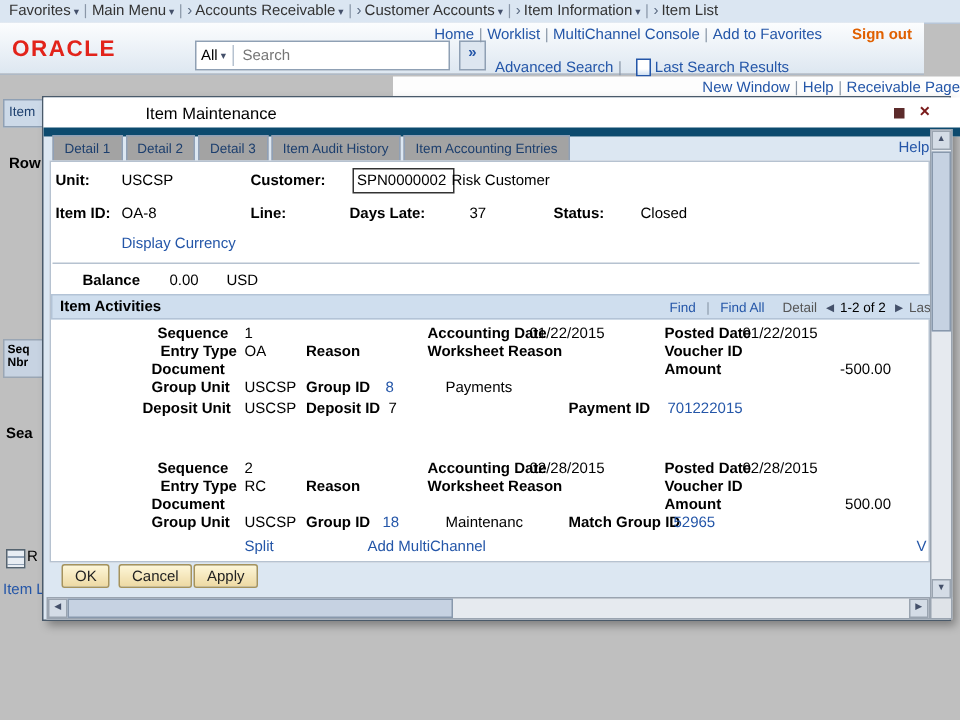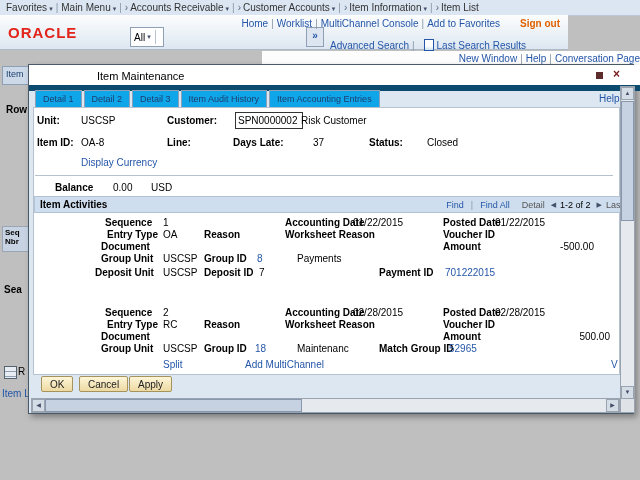--- a/index.html
+++ b/index.html
@@ -7,21 +7,21 @@
   .abs{position:absolute}
   .b{font-weight:bold}
   .lk{color:#2456a8;cursor:pointer;text-decoration:none}
   .sep{color:#8a97a8;margin:0 3px}
   .arw{font-size:7px;color:#44506a;margin-left:2px}
   .chv{color:#5a6a80;margin-right:2px}
 
   
   #breadcrumb-bar{left:0;top:0;width:640px;height:15px;background:#dbe6f2;border-bottom:1px solid #b8c6d8;
     display:flex;align-items:center;padding-left:6px;color:#333;white-space:nowrap}
-  #header-bar{left:0;top:15px;width:568px;height:34px;background:linear-gradient(#fcfdfe,#dde7f1);
+  #header-bar{left:0;top:15px;width:616px;height:34px;background:linear-gradient(#fcfdfe,#dde7f1);
     border-bottom:1px solid #aeb9c6}
   #oracle-logo{left:8px;top:9px;font-size:15px;font-weight:bold;color:#e2231a;letter-spacing:1px}
   #search-box{left:130px;top:12px;height:18px;background:#fff;border:1px solid #8fa0b4;display:flex;align-items:center;padding:0 3px}
   #search-box input{border:0;outline:0;width:132px;font-size:10px;font-family:inherit;color:#444}
   #go-btn{left:306px;top:12px;width:16px;height:18px;background:#dde6f0;border:1px solid #8fa0b4;
     color:#2456a8;font-weight:bold;text-align:center;line-height:16px}
   #header-links{right:8px;top:3px;display:flex;align-items:center;white-space:nowrap}
   #advanced-row{left:330px;top:24px;display:flex;align-items:center;white-space:nowrap}
   #doc-icon{width:8px;height:10px;border:1px solid #2456a8;background:linear-gradient(#fff 60%,#cfe0f2);margin:0 3px 0 6px}
   #links-strip{left:262px;top:51px;width:378px;height:15px;background:#fdfdfd;display:flex;
@@ -37,21 +37,21 @@
     repeating-linear-gradient(#e8edf3 0 4px,#8fa0b4 4px 5px),#e8edf3}
   
   
   #modal{left:28px;top:64px;width:604px;height:348px;background:#dce7f2;border:1px solid #4a5a6a;
     box-shadow:3px 3px 6px rgba(0,0,0,.35);z-index:10}
   #modal-titlebar{left:0;top:0;width:626px;height:20px;background:#fff;border-bottom:6px solid #0c4a6e}
   #modal-title{left:68px;top:5px;font-size:11px}
   #modal-close{left:584px;top:2px;font-size:12px;font-weight:bold;color:#7a1a1a;cursor:pointer}
   #popup-square{left:567px;top:7px;width:7px;height:7px;background:#5c2b2b}
   #tabs{left:6px;top:25px;display:flex;gap:2px}
-  .tab{font-size:9px;padding:3px 7px;background:#0ea5e9;border:1px solid #8fa0b6;color:#1d3f6e;cursor:pointer;white-space:nowrap}
+  .tab{font-size:9px;padding:3px 7px;background:#a3a3a3;border:1px solid #8fa0b6;color:#1d3f6e;cursor:pointer;white-space:nowrap}
   .tab.active{background:#fff;color:#000;font-weight:bold;border-bottom-color:#fff}
   #white-panel{left:4px;top:42px;width:585px;height:266px;background:#fff;border:1px solid #b6c2d0}
   #field-divider{left:6px;top:110px;width:578px;height:1px;background:#b6c2d0}
   #customer-input{left:206px;top:47px;width:62px;height:15px;border:1px solid #333;font-size:10px;
     font-family:inherit;padding:0 2px;background:#fff}
   #activities-bar{left:5px;top:131px;width:583px;height:15px;background:#cfdeee;border:1px solid #b3c3d6;
     display:flex;align-items:center;justify-content:space-between;padding:0 5px}
   #activities-bar .right{display:flex;align-items:center;gap:4px;font-size:9px}
   .pagnav{color:#555}
   .ps-btn{position:absolute;background:linear-gradient(#fdf6d8,#edd9a3);border:1px solid #a6935c;
@@ -84,20 +84,21 @@
   <span><span class="chv">›</span><span>Item List</span></span>
 </div>
 
 <div class="abs" id="header-bar">
   <div class="abs" id="oracle-logo">ORACLE</div>
 
   <div class="abs" id="search-box">
     <span>All</span>
     <span class="arw">▾</span>
     <span style="width:1px;height:14px;background:#b6c2d0;margin:0 4px"></span>
+    <input placeholder="Search" style="">
   </div>
   <div class="abs" id="go-btn">»</div>
 
   <div class="abs" id="header-links">
     <span class="lk">Home</span>
     <span class="sep">|</span>
     <span class="lk">Worklist</span>
     <span class="sep">|</span>
     <span class="lk">MultiChannel Console</span>
     <span class="sep">|</span>
@@ -111,21 +112,21 @@
     <span id="doc-icon"></span>
     <span class="lk">Last Search Results</span>
   </div>
 </div>
 
 <div class="abs" id="links-strip">
   <span class="lk">New Window</span>
   <span class="sep">|</span>
   <span class="lk">Help</span>
   <span class="sep">|</span>
-  <span class="lk">Conversation Page</span>
+  <span class="lk">Receivable Page</span>
 </div>
 
 <div class="abs" id="bg-item-tab">Item</div>
 <div class="abs bgfrag b" style="left:6px;top:104px">Row</div>
 <div class="abs" id="bg-seq-header">
   <div>Seq</div>
   <div>Nbr</div>
 </div>
 <div class="abs bgfrag b" style="left:4px;top:284px">Sea</div>
 <div class="abs" id="bg-grid-icon"></div>
@@ -228,21 +229,21 @@
     <span class="abs" style="left:466px;top:242px">02/28/2015</span>
 
     <span class="abs b" style="left:78px;top:254px">Entry Type</span>
     <span class="abs" style="left:134px;top:254px">RC</span>
     <span class="abs b" style="left:175px;top:254px">Reason</span>
     <span class="abs b" style="left:256px;top:254px">Worksheet Reason</span>
     <span class="abs b" style="left:414px;top:254px">Voucher ID</span>
 
     <span class="abs b" style="left:72px;top:266px">Document</span>
     <span class="abs b" style="left:414px;top:266px">Amount</span>
-    <span class="abs amt" style="left:511px;top:266px">500.00</span>
+    <span class="abs amt" style="left:495px;top:266px">500.00</span>
 
     <span class="abs b" style="left:72px;top:278px">Group Unit</span>
     <span class="abs" style="left:134px;top:278px">USCSP</span>
     <span class="abs b" style="left:175px;top:278px">Group ID</span>
     <span class="abs lk" style="left:226px;top:278px">18</span>
     <span class="abs" style="left:268px;top:278px">Maintenanc</span>
     <span class="abs b" style="left:350px;top:278px">Match Group ID</span>
     <span class="abs lk" style="left:420px;top:278px">52965</span>
   </div>
 

